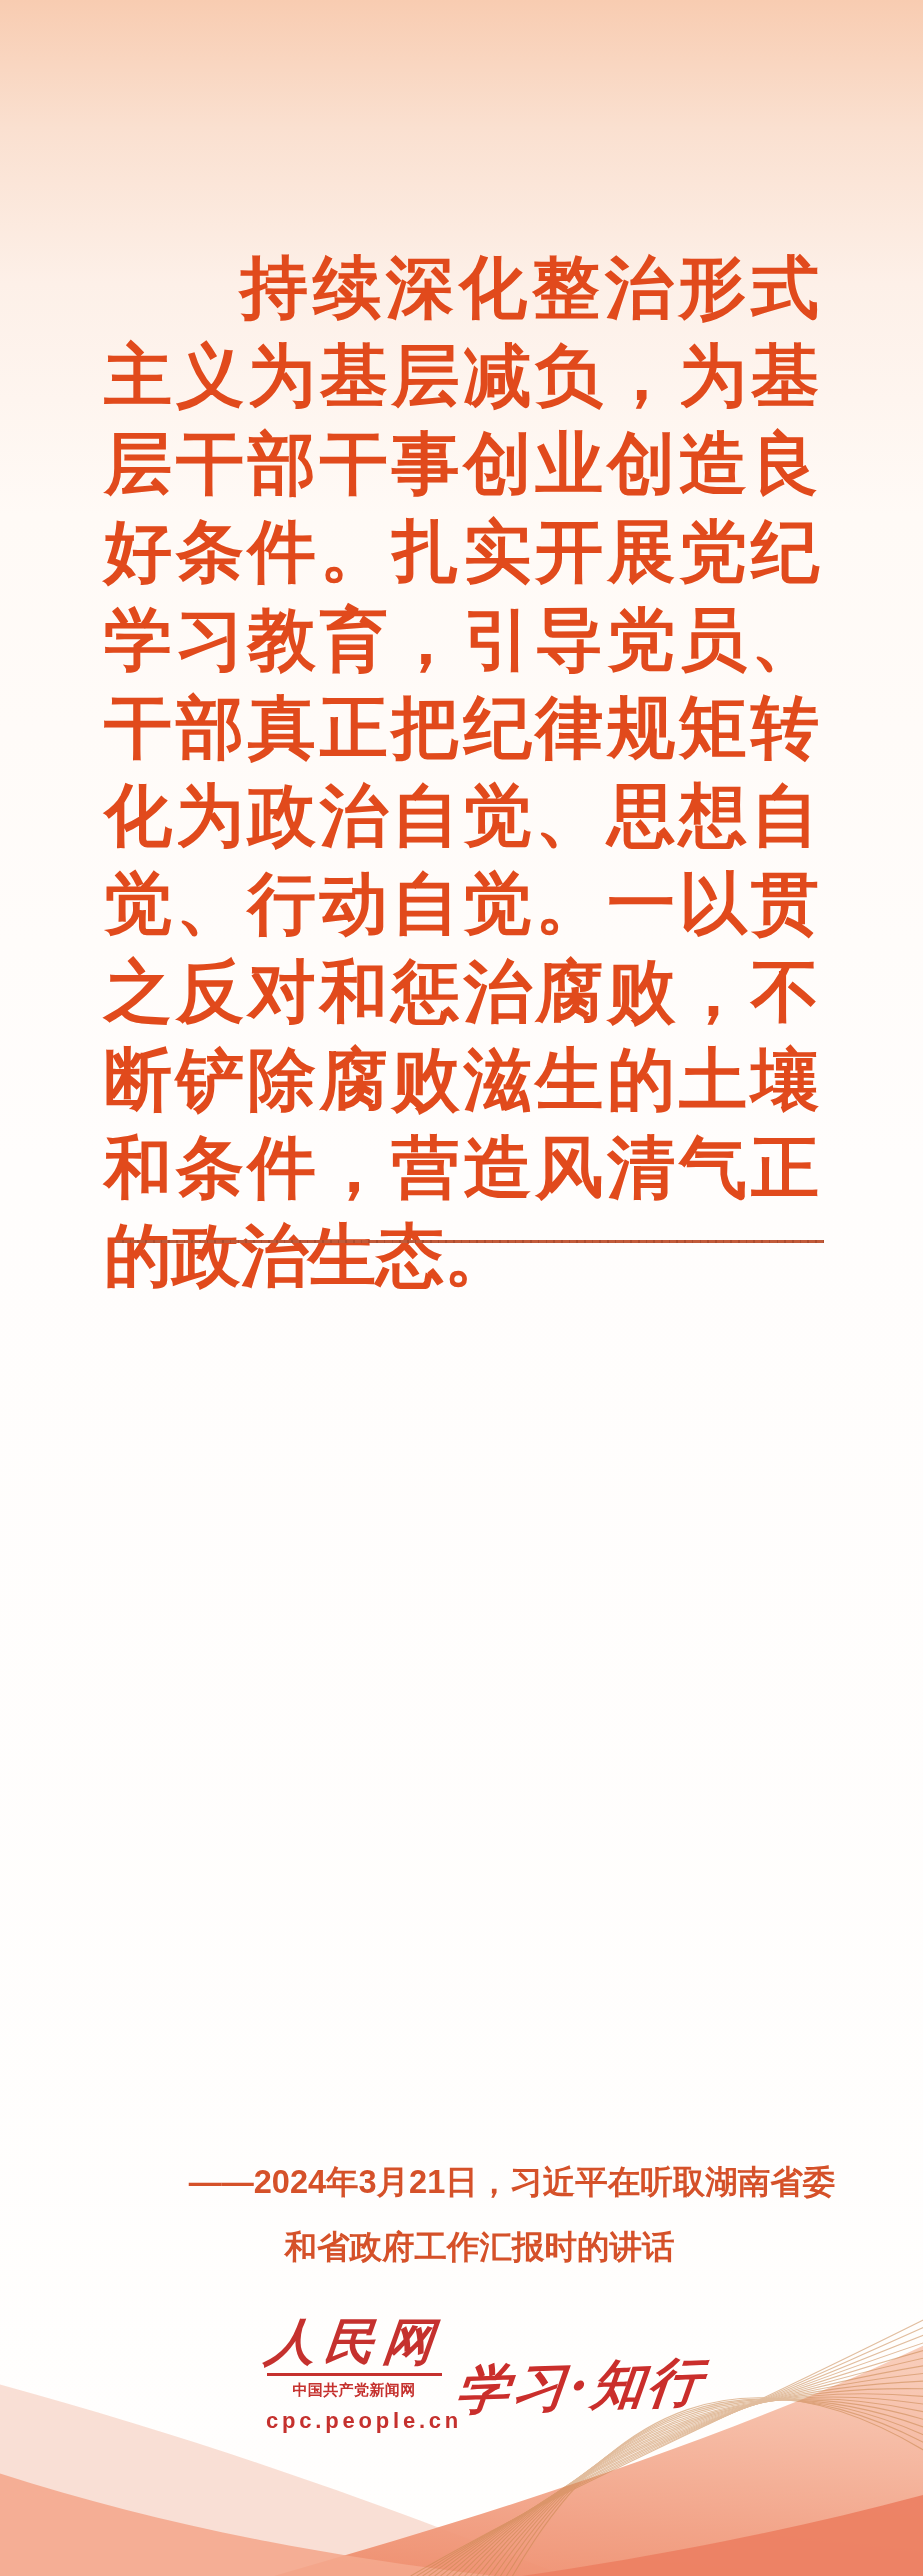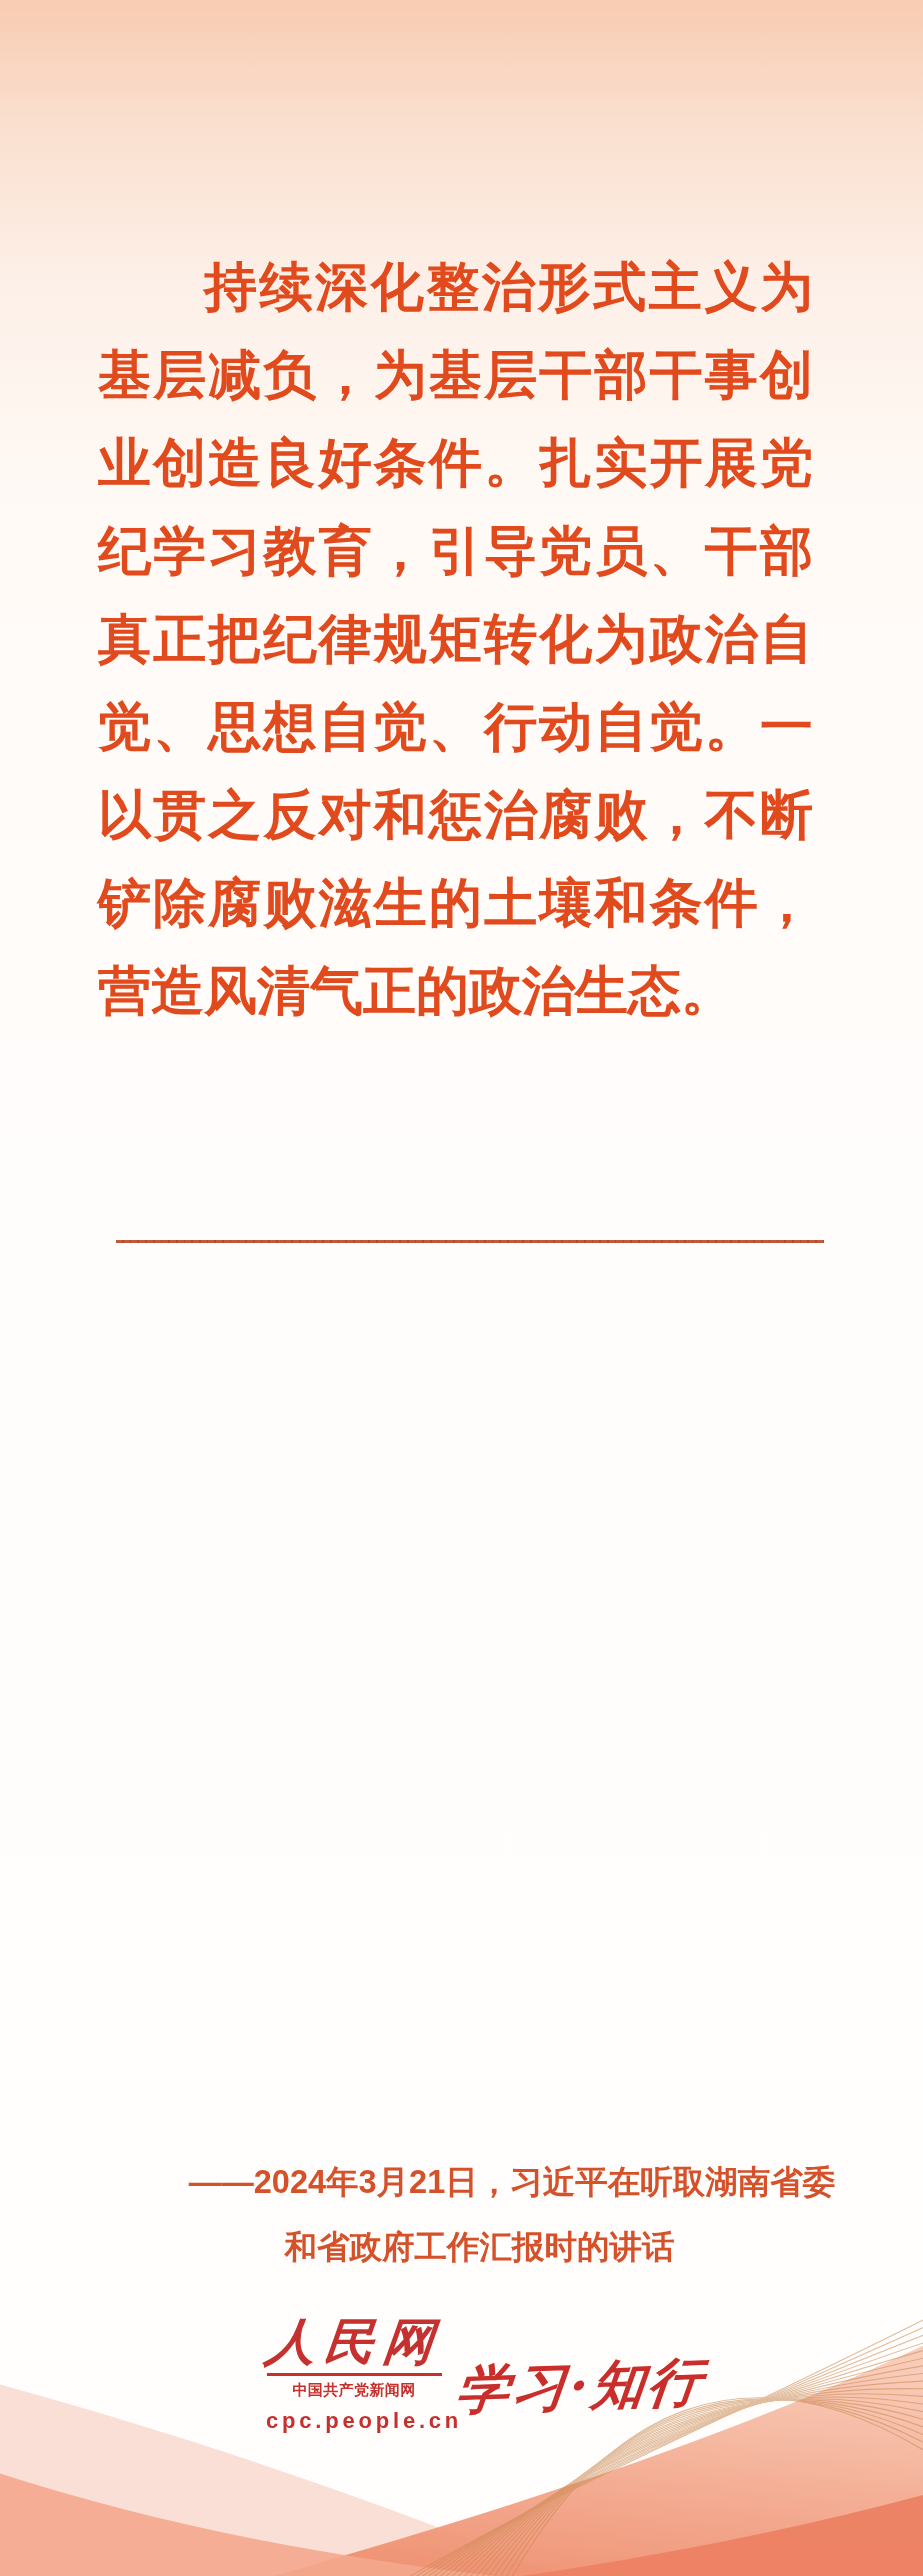--- a/index.html
+++ b/index.html
@@ -13,24 +13,24 @@
     background: linear-gradient(180deg,
       #f8ccb1 0%,
       #fae0d0 5%,
       #fdf0e8 11%,
       #fffaf6 20%,
       #fffdfc 45%,
       #fffefd 100%);
   }
   .quote {
     position: absolute;
-    left: 98px;
+    left: 104px;
     width: 715px;
     color: #e14a1c;
-    font-size: 53px;
+    font-size: 68px;
     line-height: 88px;
     font-weight: bold;
     text-align: justify;
     text-justify: inter-character;
     line-break: strict;
     letter-spacing: 0;
   }
   .quote p { margin: 0; text-indent: 2em; }
   .quote-1 { top: 243px; }
   .quote-2 { top: 1338px; }

